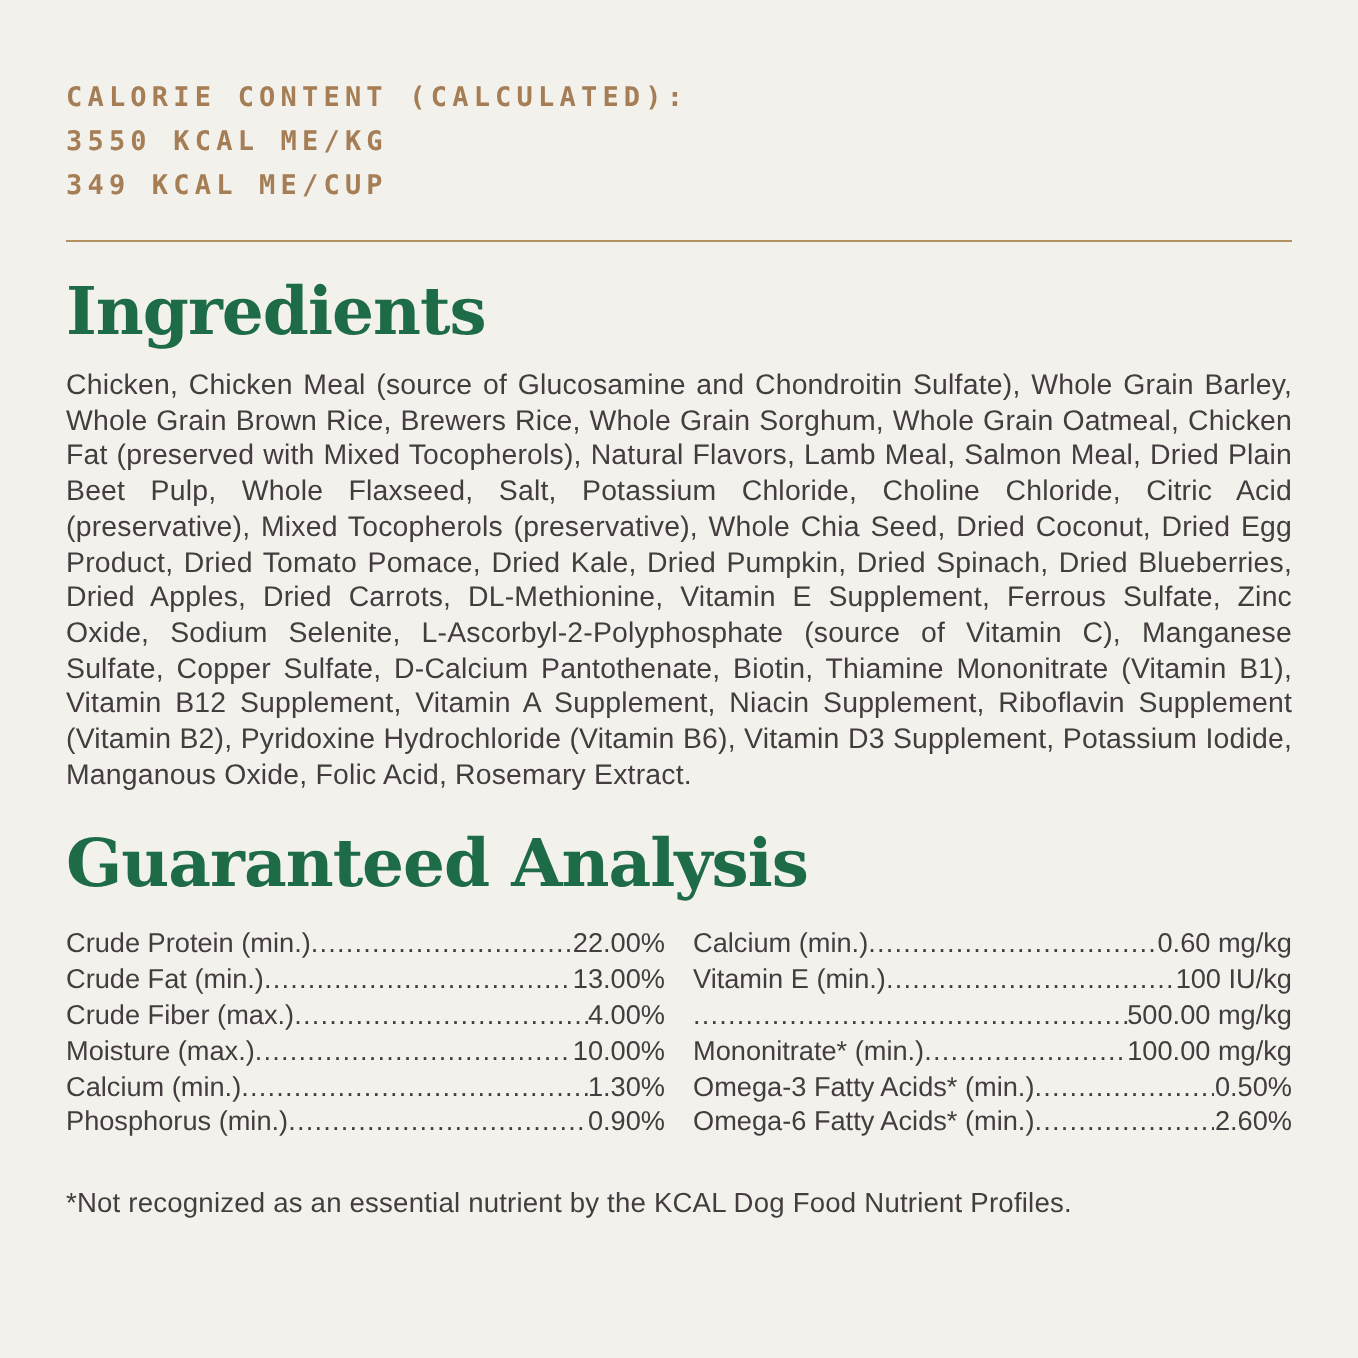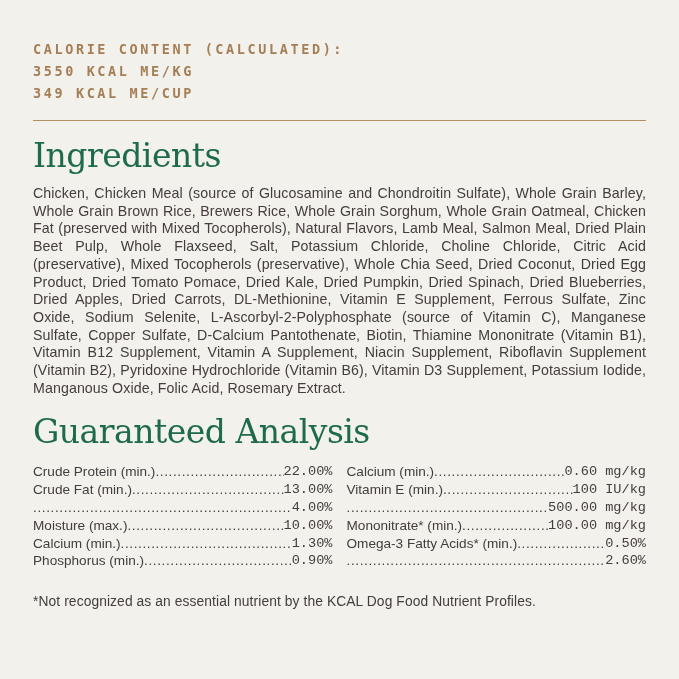--- a/index.html
+++ b/index.html
@@ -30,21 +30,21 @@
     color: #a57e55;
   }
   .divider {
     border: none;
     border-top: 1.5px solid #b3905f;
     margin: 16px 0 0 0;
   }
   
   .section-heading {
     font-family: "DejaVu Serif", "Liberation Serif", serif;
-    font-weight: 400;
+    font-weight: 700;
     font-size: 33px;
     letter-spacing: -0.5px;
     color: #1e6b48;
     margin: 15px 0 10px 0;
   }
   
   .ingredients-body {
     font-size: 14.2px;
     line-height: 17.7px;
     letter-spacing: 0.1px;
@@ -71,21 +71,21 @@
   .ga-label { flex: 0 0 auto; }
   .ga-dots {
     flex: 1 1 auto;
     overflow: hidden;
     min-width: 8px;
   }
   .ga-dots::after {
     content: "...................................................................................";
     letter-spacing: 0.6px;
   }
-  .ga-value { flex: 0 0 auto; font-family: Liberation Mono, monospace; }
+  .ga-value { flex: 0 0 auto; }
   .footnote {
     margin-top: 24px;
     font-size: 13.8px;
     letter-spacing: 0.1px;
   }
 </style>
 </head>
 <body>
 
 <div class="page">
@@ -111,20 +111,21 @@
         <span class="ga-label">Crude Protein (min.)</span>
         <span class="ga-dots"></span>
         <span class="ga-value">22.00%</span>
       </div>
       <div class="ga-row">
         <span class="ga-label">Crude Fat (min.)</span>
         <span class="ga-dots"></span>
         <span class="ga-value">13.00%</span>
       </div>
       <div class="ga-row">
+        <span class="ga-label">Crude Fiber (max.)</span>
         <span class="ga-dots"></span>
         <span class="ga-value">4.00%</span>
       </div>
       <div class="ga-row">
         <span class="ga-label">Moisture (max.)</span>
         <span class="ga-dots"></span>
         <span class="ga-value">10.00%</span>
       </div>
       <div class="ga-row">
         <span class="ga-label">Calcium (min.)</span>
@@ -157,20 +158,21 @@
         <span class="ga-label">Mononitrate* (min.)</span>
         <span class="ga-dots"></span>
         <span class="ga-value">100.00 mg/kg</span>
       </div>
       <div class="ga-row">
         <span class="ga-label">Omega-3 Fatty Acids* (min.)</span>
         <span class="ga-dots"></span>
         <span class="ga-value">0.50%</span>
       </div>
       <div class="ga-row">
+        <span class="ga-label">Omega-6 Fatty Acids* (min.)</span>
         <span class="ga-dots"></span>
         <span class="ga-value">2.60%</span>
       </div>
     </div>
 
   </div>
 
   <div class="footnote">*Not recognized as an essential nutrient by the KCAL Dog Food Nutrient Profiles.</div>
 
 </div>

